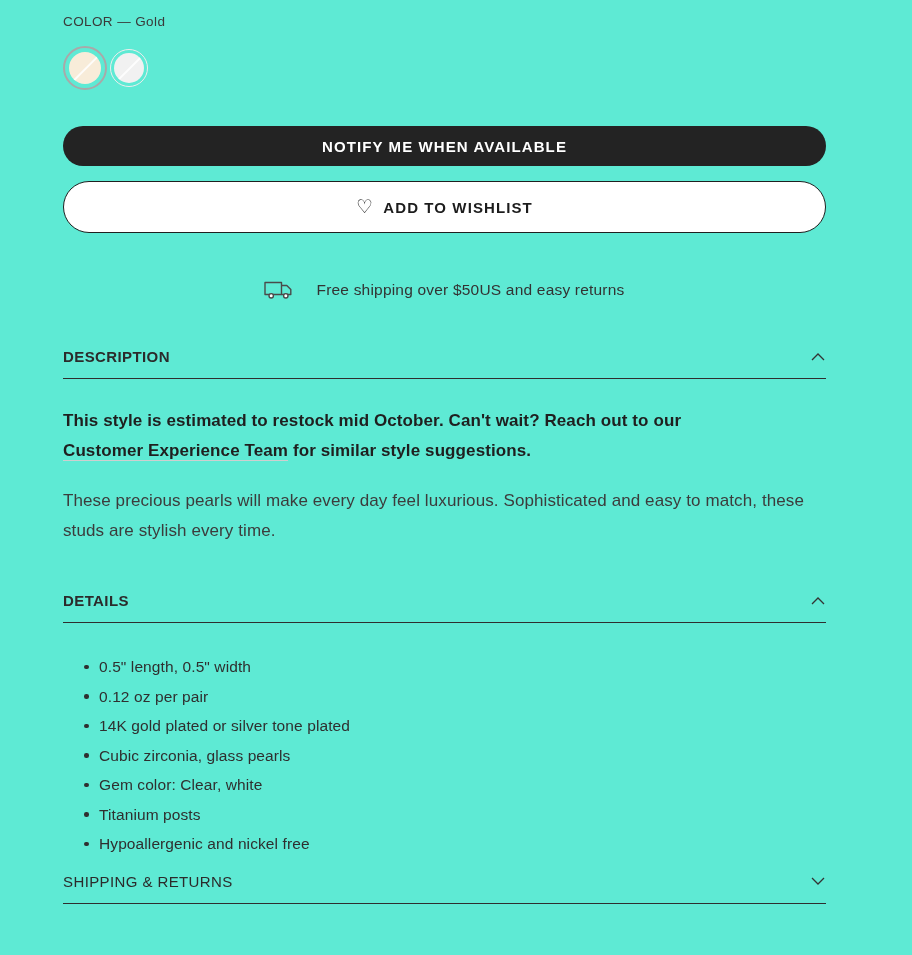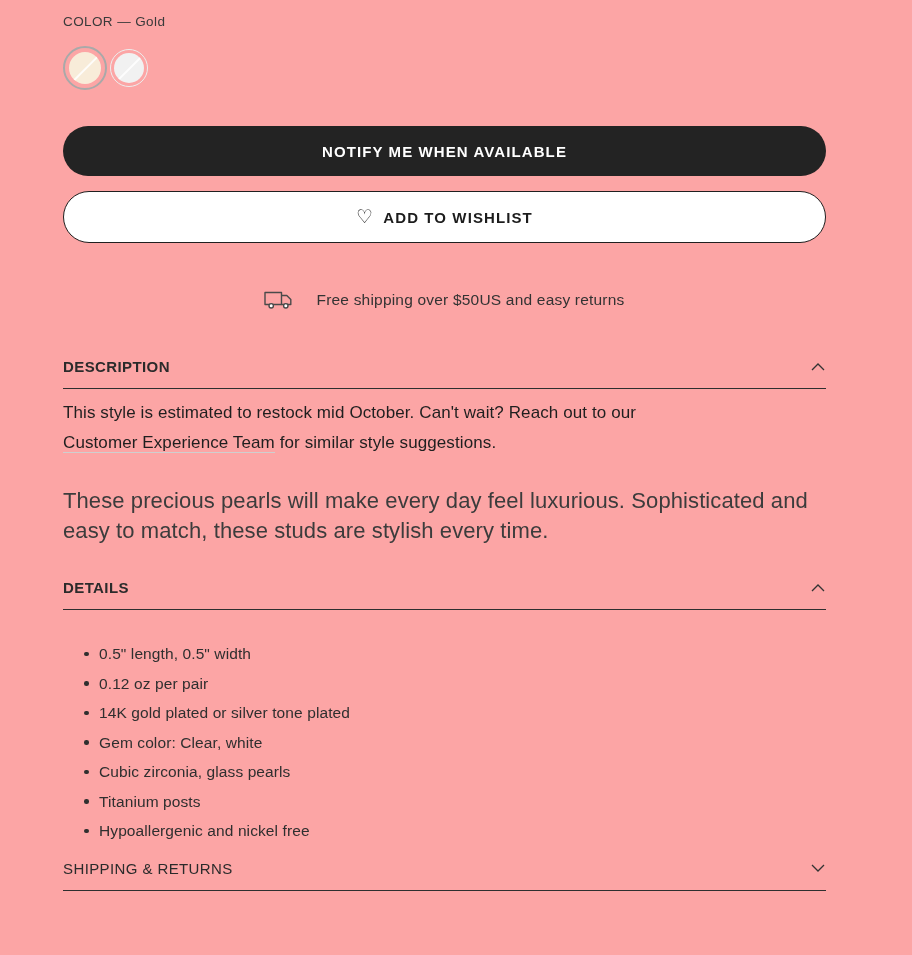--- a/index.html
+++ b/index.html
@@ -1,20 +1,20 @@
 <!DOCTYPE html>
 <html><head>
 <meta charset="utf-8">
 <style>
   * { margin: 0; padding: 0; box-sizing: border-box; }
   html, body { background: #ffffff; }
   .page {
     width: 912px;
     height: 955px;
-    background: #fca5a5;
+    background: #5eead4;
     font-family: "Liberation Sans", "DejaVu Sans", sans-serif;
     color: #2f2f2f;
     overflow: hidden;
   }
   .content {
     padding: 14px 86px 0 63px; 
   }
 
   
   .color-label {
@@ -76,21 +76,21 @@
     justify-content: center;
     font-weight: 700;
     font-size: 15px;
     letter-spacing: 1.1px;
     cursor: pointer;
     border: none;
     font-family: inherit;
   }
   .btn-notify {
     margin-top: 36px;
-    height: 50px;
+    height: 40px;
     border-radius: 25px;
     background: #232323;
     color: #ffffff;
   }
   .btn-wishlist {
     margin-top: 15px;
     height: 52px;
     border-radius: 26px;
     background: #ffffff;
     border: 1px solid #202020;
@@ -128,43 +128,43 @@
     padding-bottom: 13px;
     cursor: pointer;
   }
   .acc-title {
     font-size: 15px;
     letter-spacing: 0.4px;
     color: #2b2b2b;
   }
   .acc-title.bold { font-weight: 700; }
   .acc-desc { margin-top: 48px; }
-  .acc-details { margin-top: 33px; }
+  .acc-details { margin-top: 46px; }
   .acc-ship { margin-top: 14px; }
   .chev { display: inline-flex; margin-right: 1px; }
 
   
   .restock {
-    margin-top: 9px;
+    margin-top: 27px;
     font-size: 17px;
-    font-weight: 400;
+    font-weight: 700;
     line-height: 30px;
     color: #1f1f1f;
     max-width: 640px;
     letter-spacing: 0.1px;
   }
   .restock a {
     color: #1f1f1f;
     text-decoration: none;
     border-bottom: 1px solid #cfcfcf;
     cursor: pointer;
   }
   .desc-body {
-    margin-top: 28px;
-    font-size: 22px;
+    margin-top: 20px;
+    font-size: 17px;
     font-weight: 400;
     line-height: 30px;
     color: #3c3c3c;
     max-width: 763px;
     letter-spacing: 0.1px;
   }
 
   
   .details-list {
     margin-top: 29px;
@@ -254,22 +254,22 @@
         <span class="chev">
           <svg width="14" height="8" viewBox="0 0 14 8" fill="none" stroke="#333333" stroke-width="1.3">
               <polyline points="1,7 7,1 13,7"></polyline>
             </svg>
         </span>
       </div>
       <ul class="details-list">
         <li>0.5" length, 0.5" width</li>
         <li>0.12 oz per pair</li>
         <li>14K gold plated or silver tone plated</li>
+        <li>Cubic zirconia, glass pearls</li>
         <li>Gem color: Clear, white</li>
-        <li>Cubic zirconia, glass pearls</li>
         <li>Titanium posts</li>
         <li>Hypoallergenic and nickel free</li>
       </ul>
     </section>
 
     <section class="accordion acc-ship">
       <div class="acc-header">
         <span class="acc-title">SHIPPING &amp; RETURNS</span>
         <span class="chev">
           <svg width="14" height="8" viewBox="0 0 14 8" fill="none" stroke="#333333" stroke-width="1.3">

